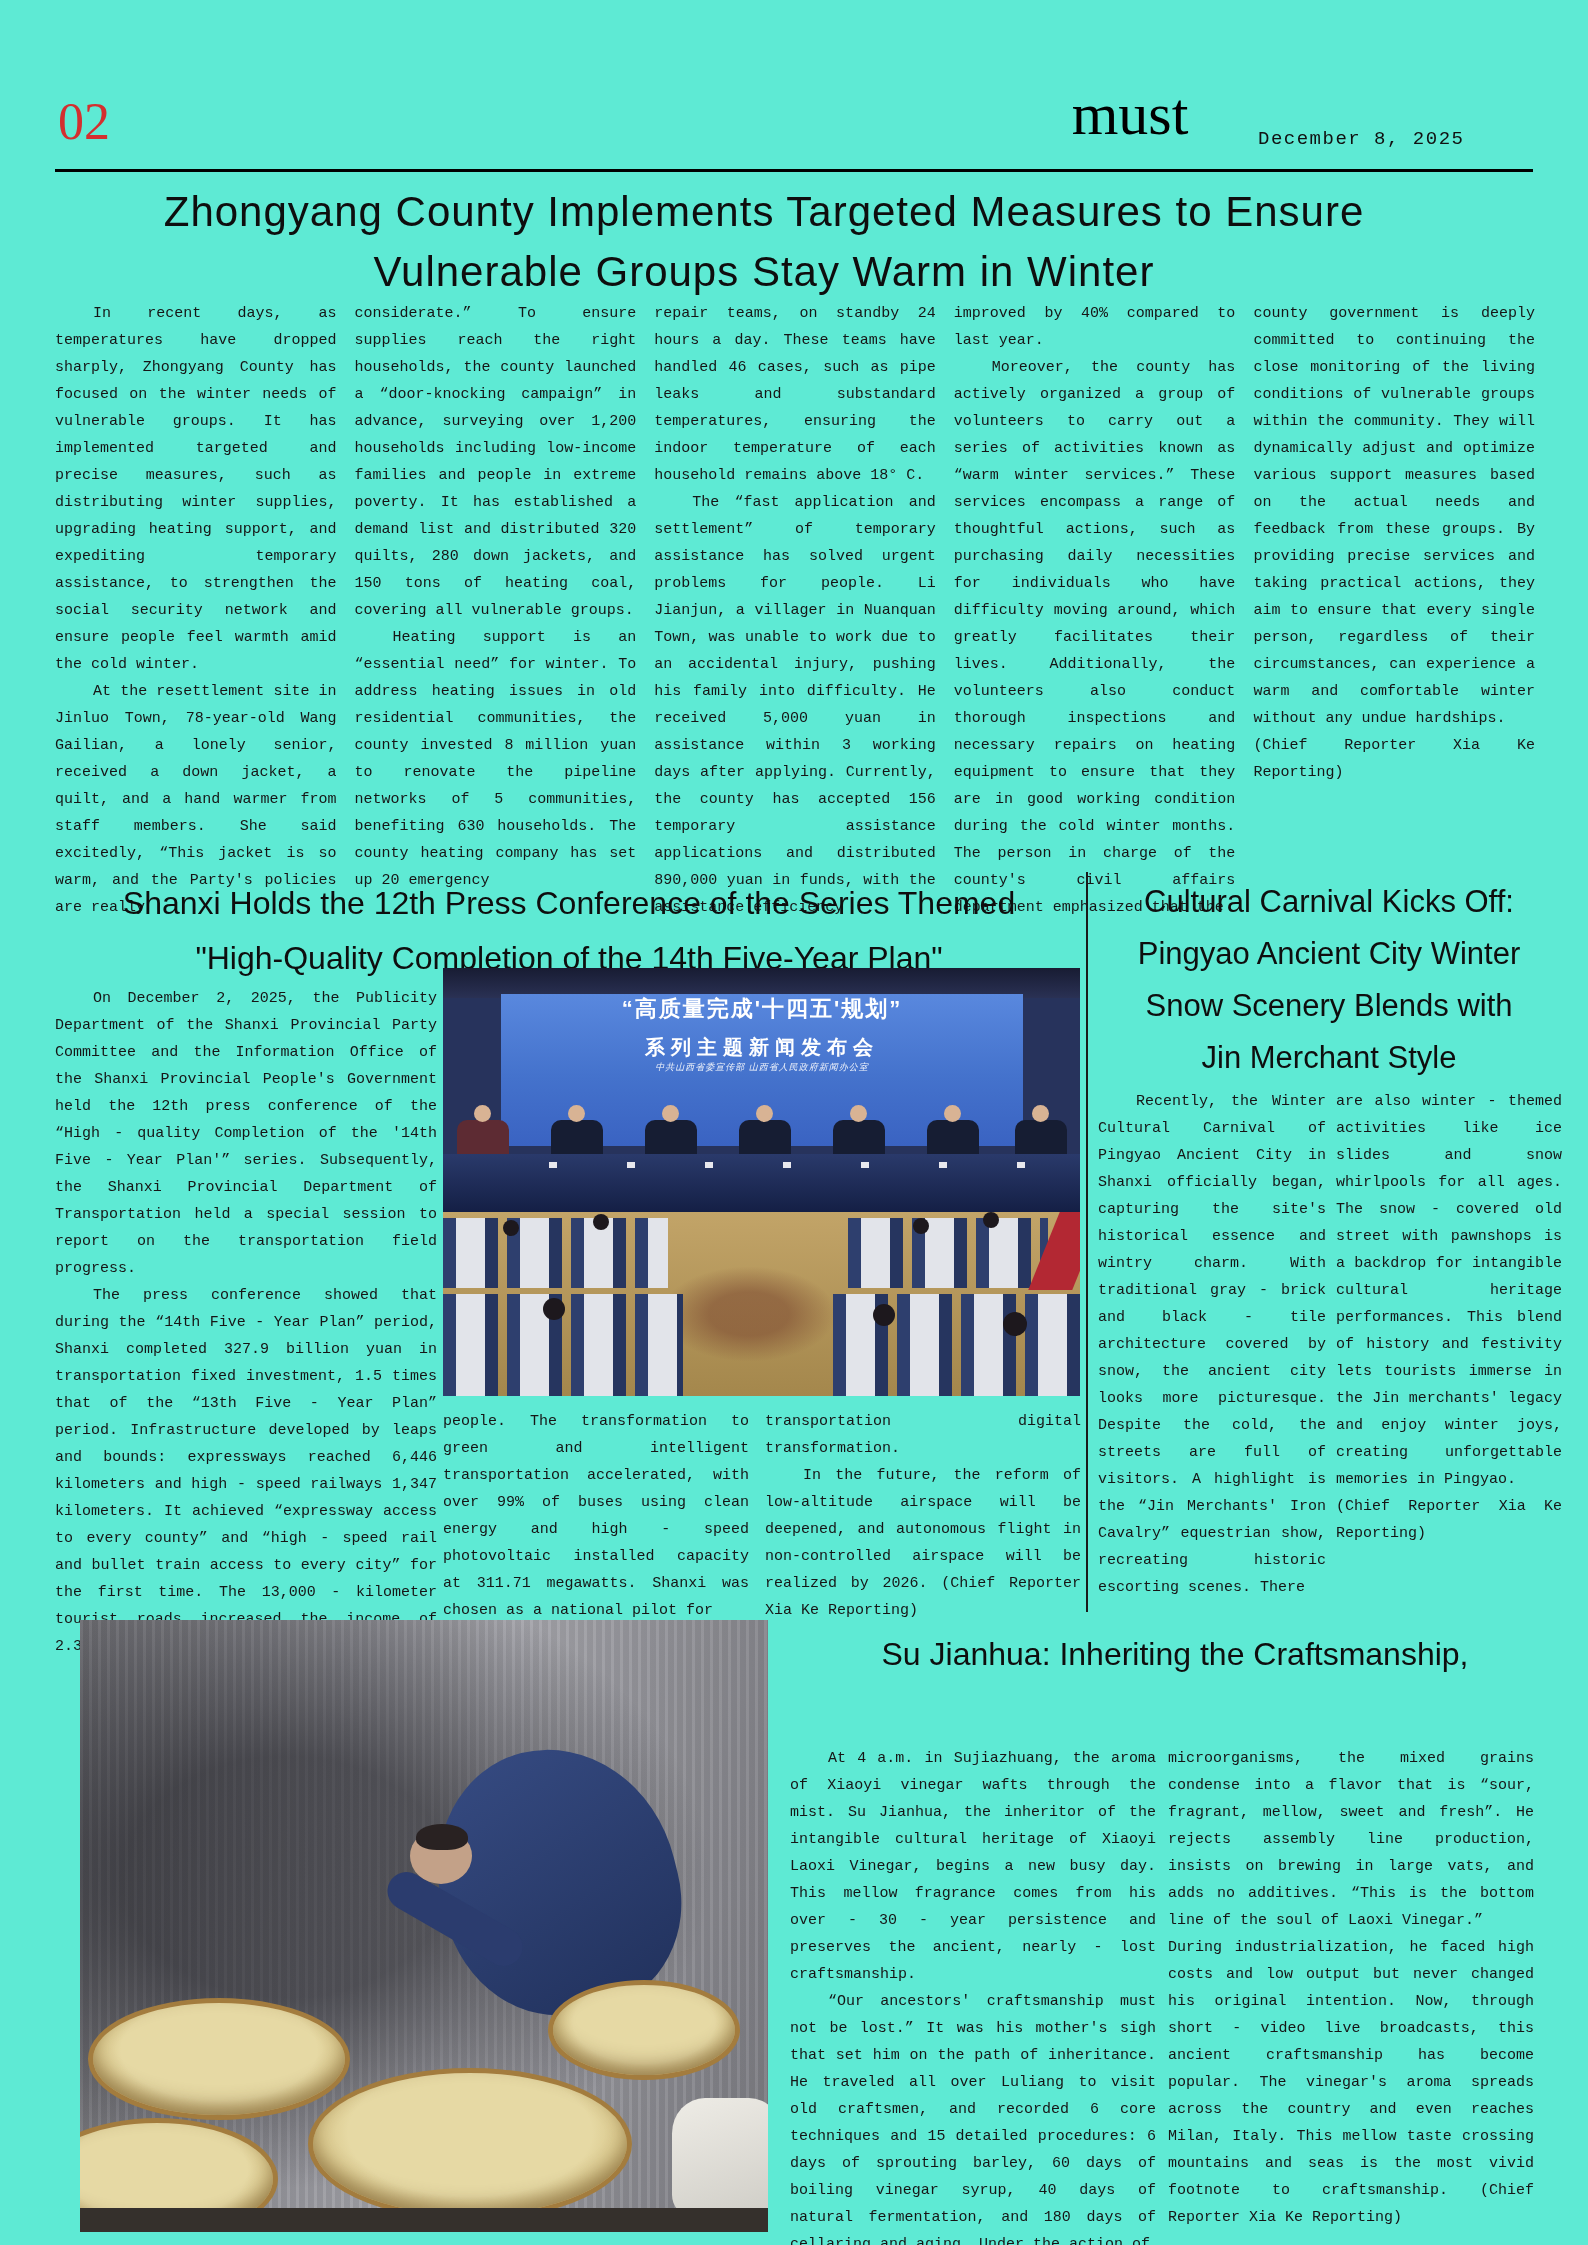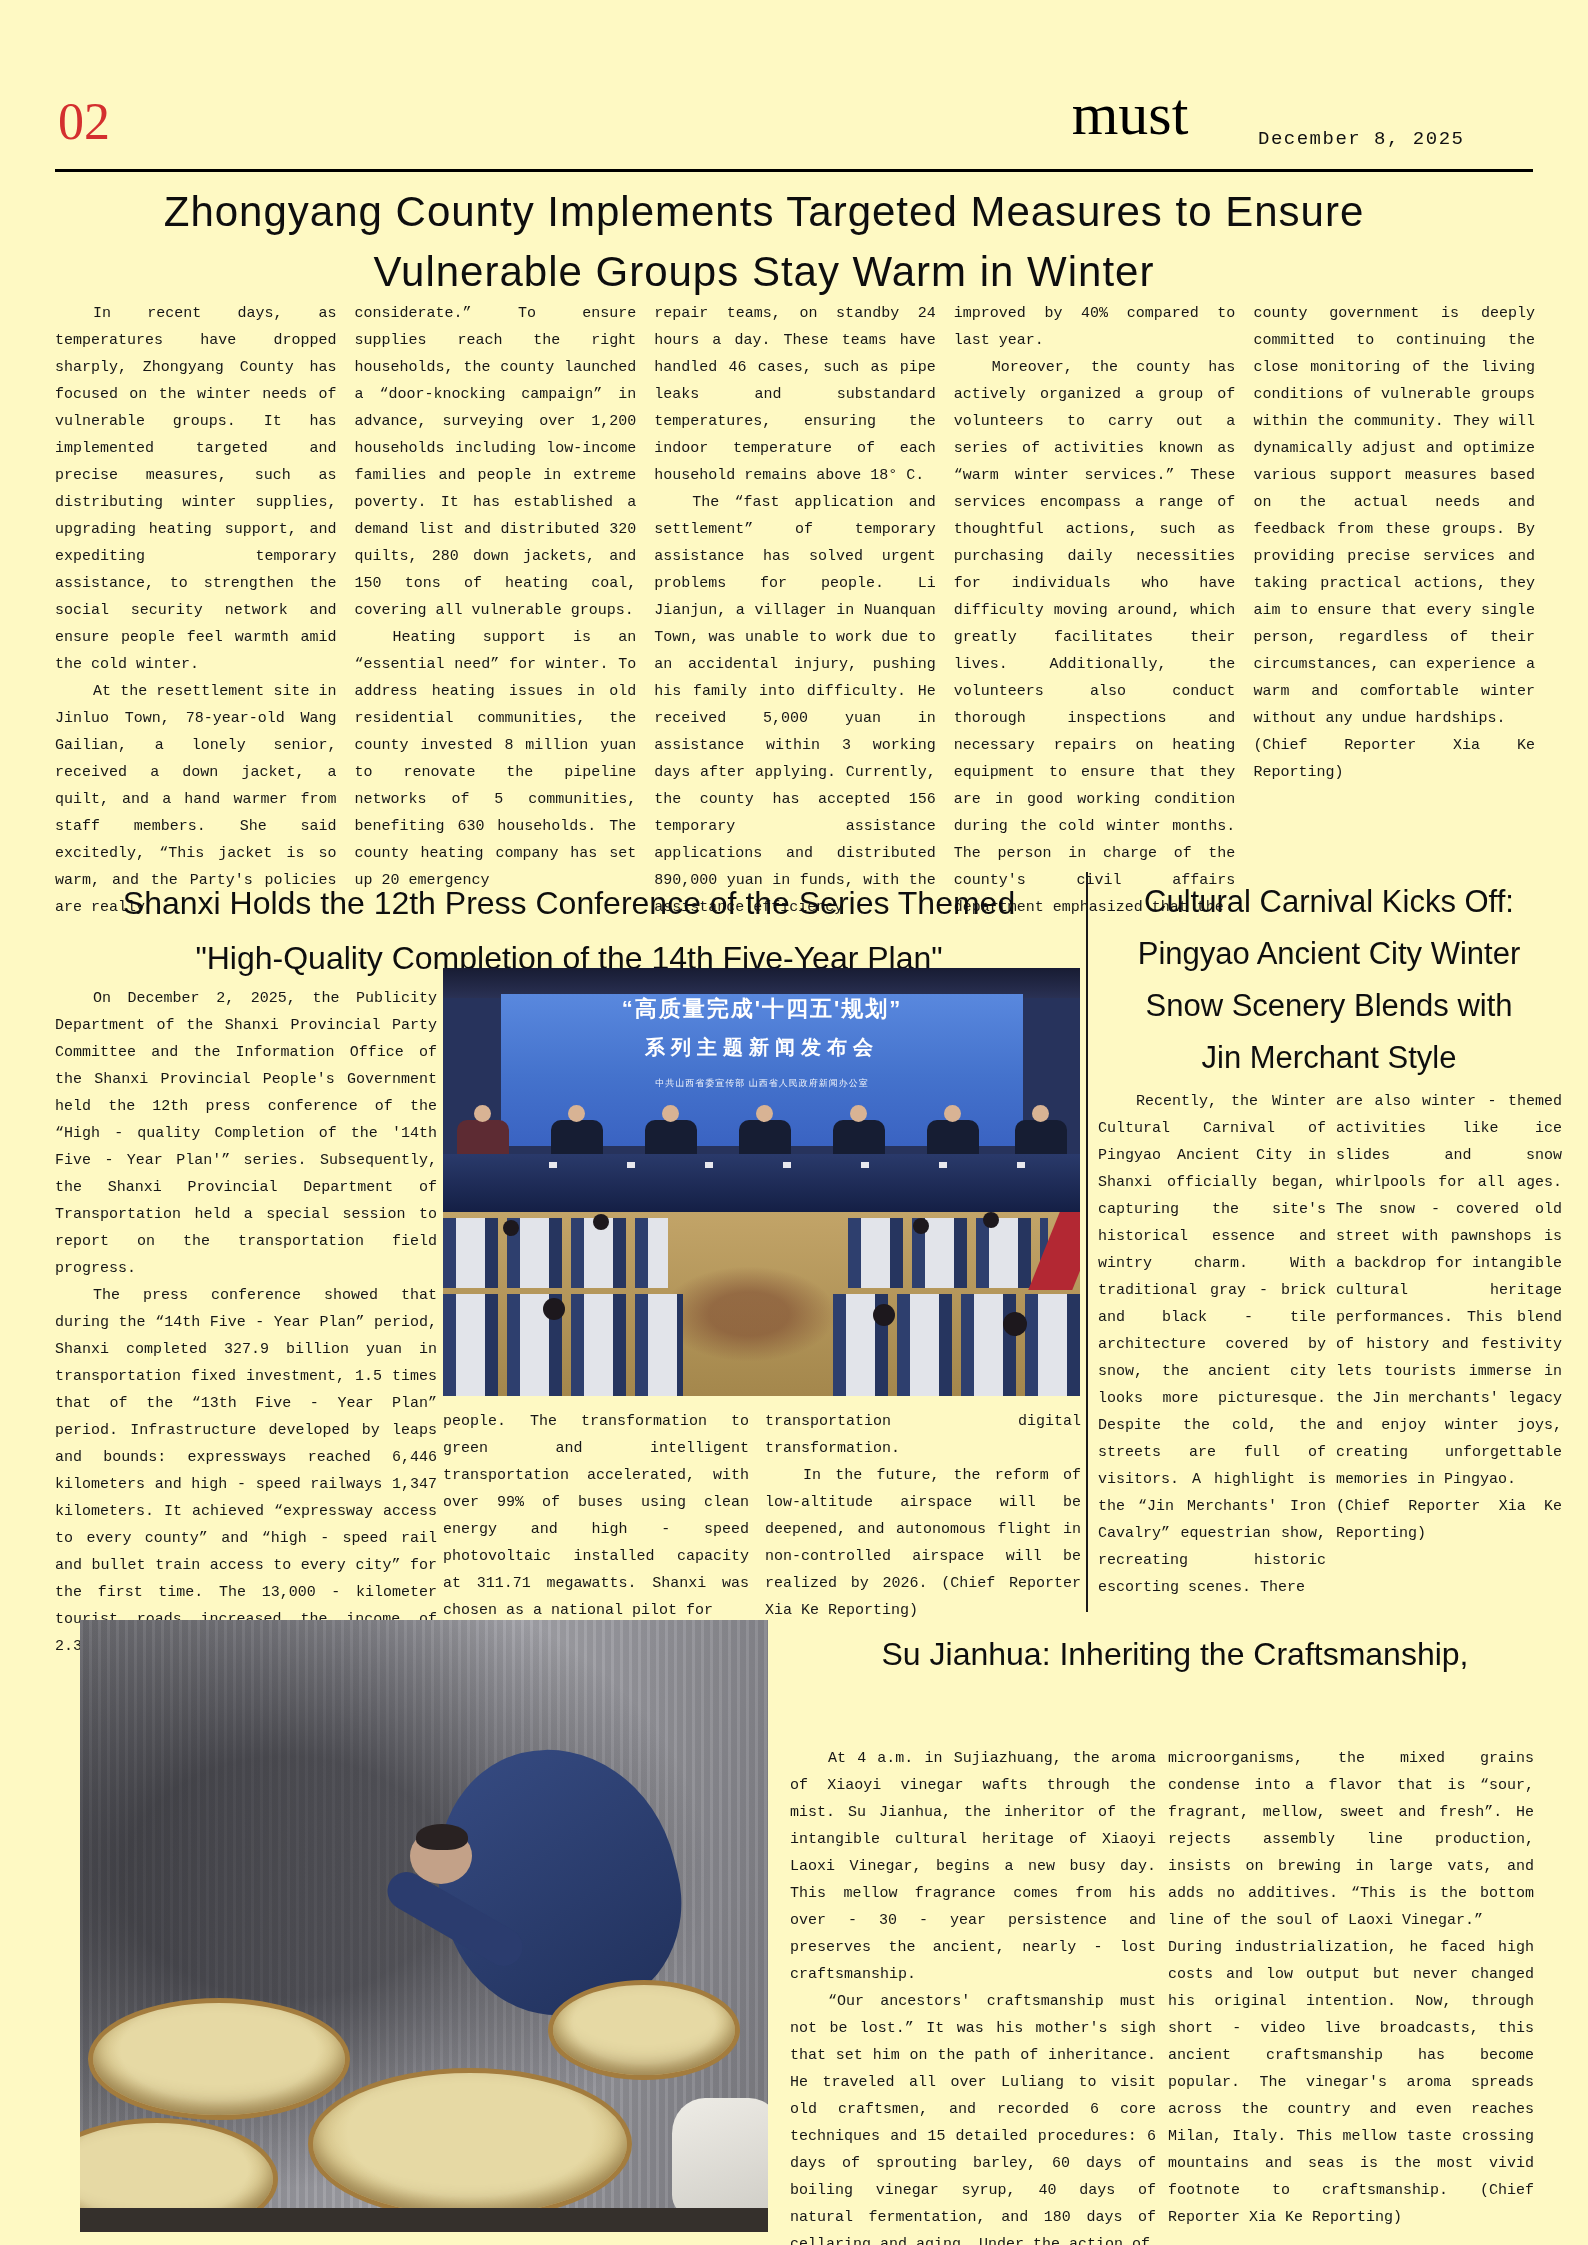--- a/index.html
+++ b/index.html
@@ -1,18 +1,18 @@
 <!DOCTYPE html>
 <html><head>
 <meta charset="utf-8">
 <style>
   * { margin:0; padding:0; box-sizing:border-box; }
   html,body { background:#ffffff; }
   #page {
-    position:relative; width:1588px; height:2245px; background:#fef9c3;
+    position:relative; width:1588px; height:2245px; background:#5eead4;
     font-family:"Liberation Mono","DejaVu Sans Mono",monospace; color:#161616;
     overflow:hidden;
   }
   .abs { position:absolute; }
 
   
   .pageno { left:58px; top:92px; font-family:"Liberation Serif","DejaVu Serif",serif;
             font-size:52px; font-weight:400; color:#d42f2f; }
   .masthead { left:1020px; top:80px; width:220px; text-align:center;
               font-family:"Liberation Serif","DejaVu Serif",serif; font-size:60px; color:#000; }
@@ -46,21 +46,21 @@
   
   .photoA { left:443px; top:968px; width:637px; height:428px; overflow:hidden; background:#27335c; }
   .pa-ceiling { position:absolute; left:0; top:0; width:100%; height:30px;
                 background:linear-gradient(180deg,#181c33,#2a3154); }
   .pa-screen { position:absolute; left:58px; top:26px; width:522px; height:152px;
                background:linear-gradient(180deg,#5988de 0%,#4472cc 55%,#3a63c2 100%);
                color:#fff; text-align:center; 
                font-family:"Liberation Sans","DejaVu Sans",sans-serif; }
   .pa-screen .l1 { font-size:22px; letter-spacing:2px; font-weight:700; }
   .pa-screen .l2 { font-size:20px; letter-spacing:6px; margin-top:10px; font-weight:700; }
-  .pa-screen .l3 { font-size:9px; letter-spacing:1px; margin-top:16px; opacity:.92; }
+  .pa-screen .l3 { font-size:9px; letter-spacing:1px; opacity:.92;font-style:italic; }
   .fig { position:absolute; top:152px; width:52px; height:36px; background:#161d33;
          border-radius:10px 10px 0 0; }
   .fig::before { content:""; position:absolute; top:-15px; left:17px; width:17px; height:17px;
                  border-radius:50%; background:#d8b394; }
   .fig.red { background:#5d2b33; }
   .pa-table { position:absolute; left:0; top:186px; width:100%; height:58px;
               background:linear-gradient(180deg,#2a3a6b,#141f45); }
   .pa-cups { position:absolute; top:194px; left:36px; right:36px; height:6px;
              background:repeating-linear-gradient(90deg,transparent 0 70px,#e8e8ee 70px 78px); }
   .pa-floor { position:absolute; left:0; top:244px; width:100%; height:184px;

